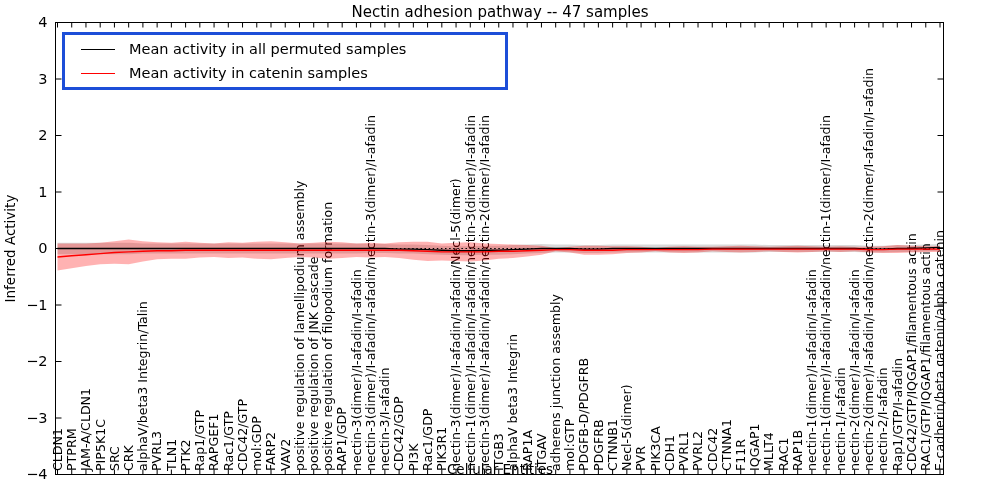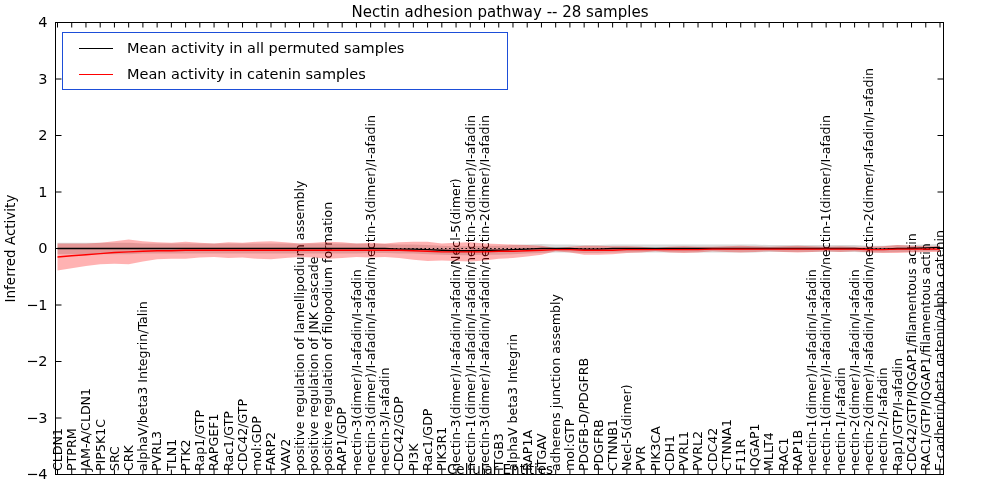--- a/index.html
+++ b/index.html
@@ -16,21 +16,21 @@
     position:absolute;top:461px;left:0;width:1000px;text-align:center;
     font-size:13.5px;color:#000;
   }
   .y-axis-title{
     position:absolute;left:-70px;top:240px;width:160px;height:17px;
     text-align:center;font-size:13.5px;color:#000;
     transform:rotate(-90deg);
   }
   .legend{
     position:absolute;left:62px;top:32px;width:446px;height:58px;
-    background:#fff;border:1px solid #1d4ed8;box-sizing:border-box;
+    background:#fff;border:3px solid #1d4ed8;box-sizing:border-box;
     display:flex;flex-direction:column;justify-content:center;gap:4px;
     padding:4px 10px;
   }
   .legend-row{display:flex;align-items:center;gap:14px;height:22px;}
   .legend-swatch{width:34px;height:0;border-top:1.6px solid #000;flex:0 0 auto;margin-left:6px;}
   .legend-label{font-size:14.5px;color:#000;white-space:nowrap;}
   text{fill:#000;}
 </style>
 </head>
 <body>
@@ -255,21 +255,21 @@
       <line x1="897.2983870967741" x2="897.2983870967741" y1="474.5" y2="469.5" stroke="#000" stroke-width="1"></line>
       <line x1="897.2983870967741" x2="897.2983870967741" y1="22.5" y2="27.5" stroke="#000" stroke-width="1"></line>
       <line x1="911.5322580645161" x2="911.5322580645161" y1="474.5" y2="469.5" stroke="#000" stroke-width="1"></line>
       <line x1="911.5322580645161" x2="911.5322580645161" y1="22.5" y2="27.5" stroke="#000" stroke-width="1"></line>
       <line x1="925.766129032258" x2="925.766129032258" y1="474.5" y2="469.5" stroke="#000" stroke-width="1"></line>
       <line x1="925.766129032258" x2="925.766129032258" y1="22.5" y2="27.5" stroke="#000" stroke-width="1"></line>
       <line x1="940" x2="940" y1="474.5" y2="469.5" stroke="#000" stroke-width="1"></line>
       <line x1="940" x2="940" y1="22.5" y2="27.5" stroke="#000" stroke-width="1"></line>
     </svg>
 
-  <div class="chart-title">Nectin adhesion pathway -- 28 samples</div>
+  <div class="chart-title">Nectin adhesion pathway -- 47 samples</div>
 
   <div class="y-axis-title">Inferred Activity</div>
 
   <div class="x-axis-title">Cellular Entities</div>
 
   <div class="legend">
     <div class="legend-row">
       <span class="legend-swatch" style="border-top-color: rgb(0, 0, 0);"></span>
       <span class="legend-label">Mean activity in all permuted samples</span>
     </div>

